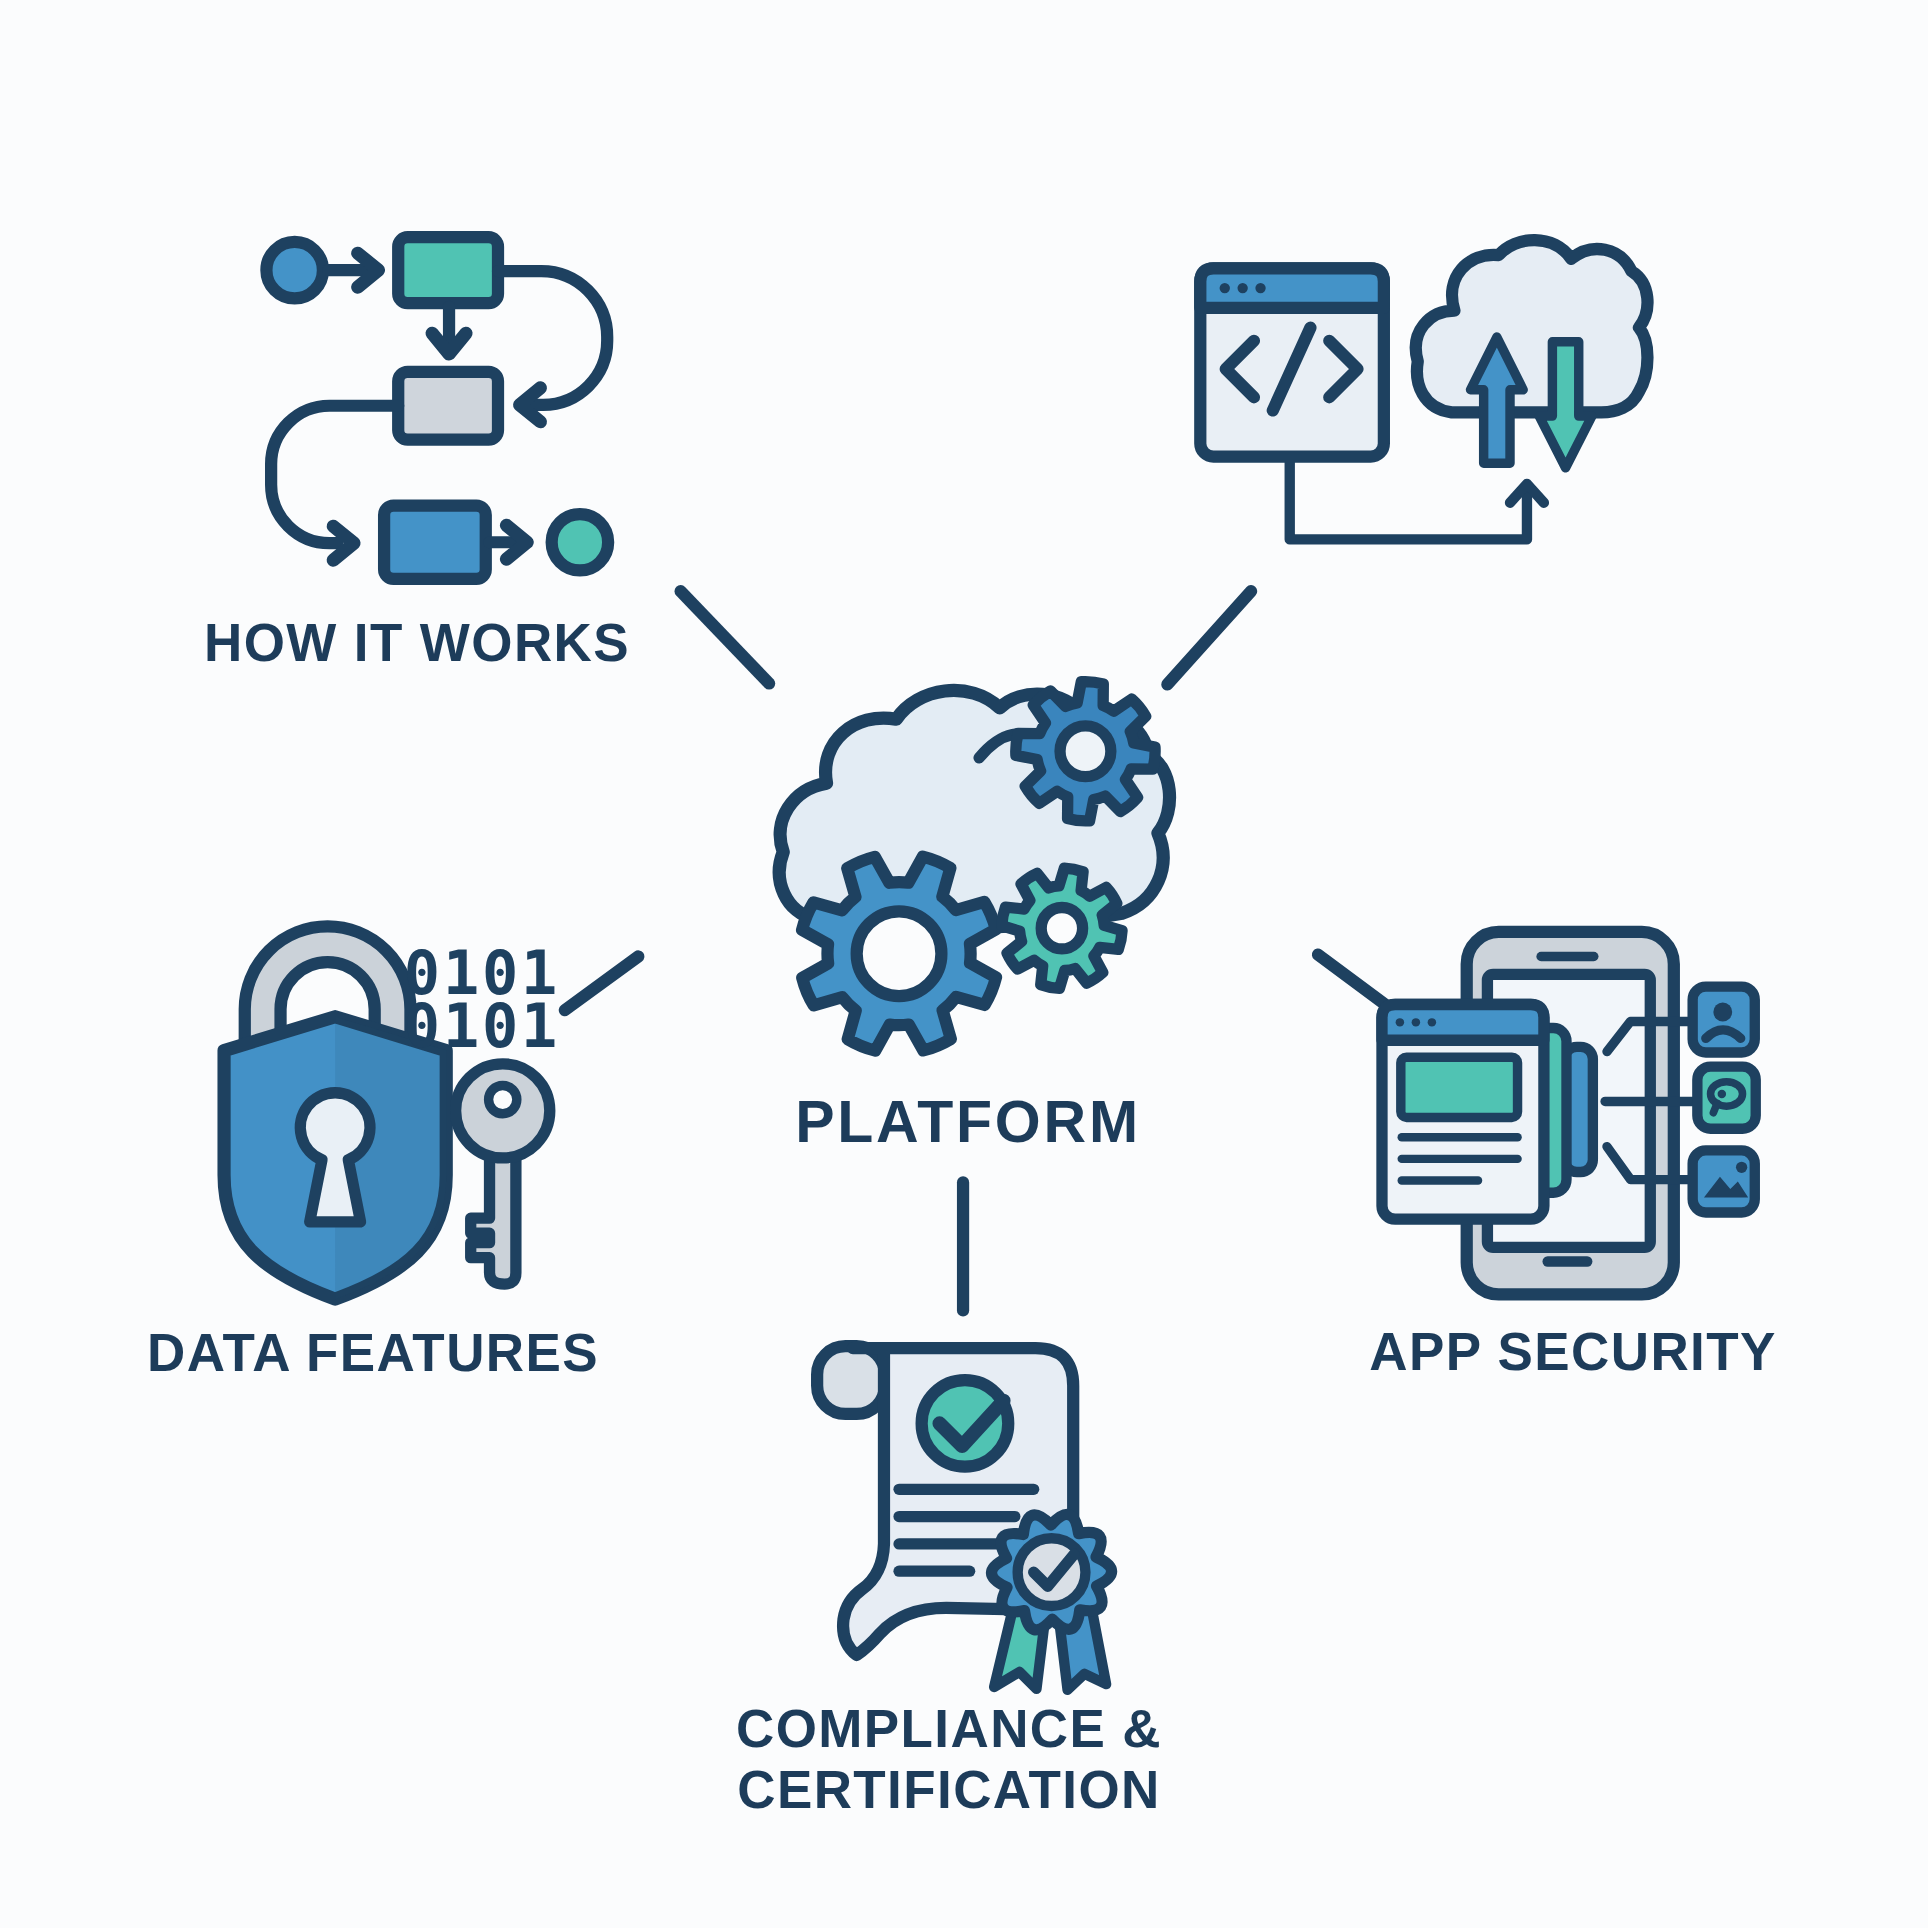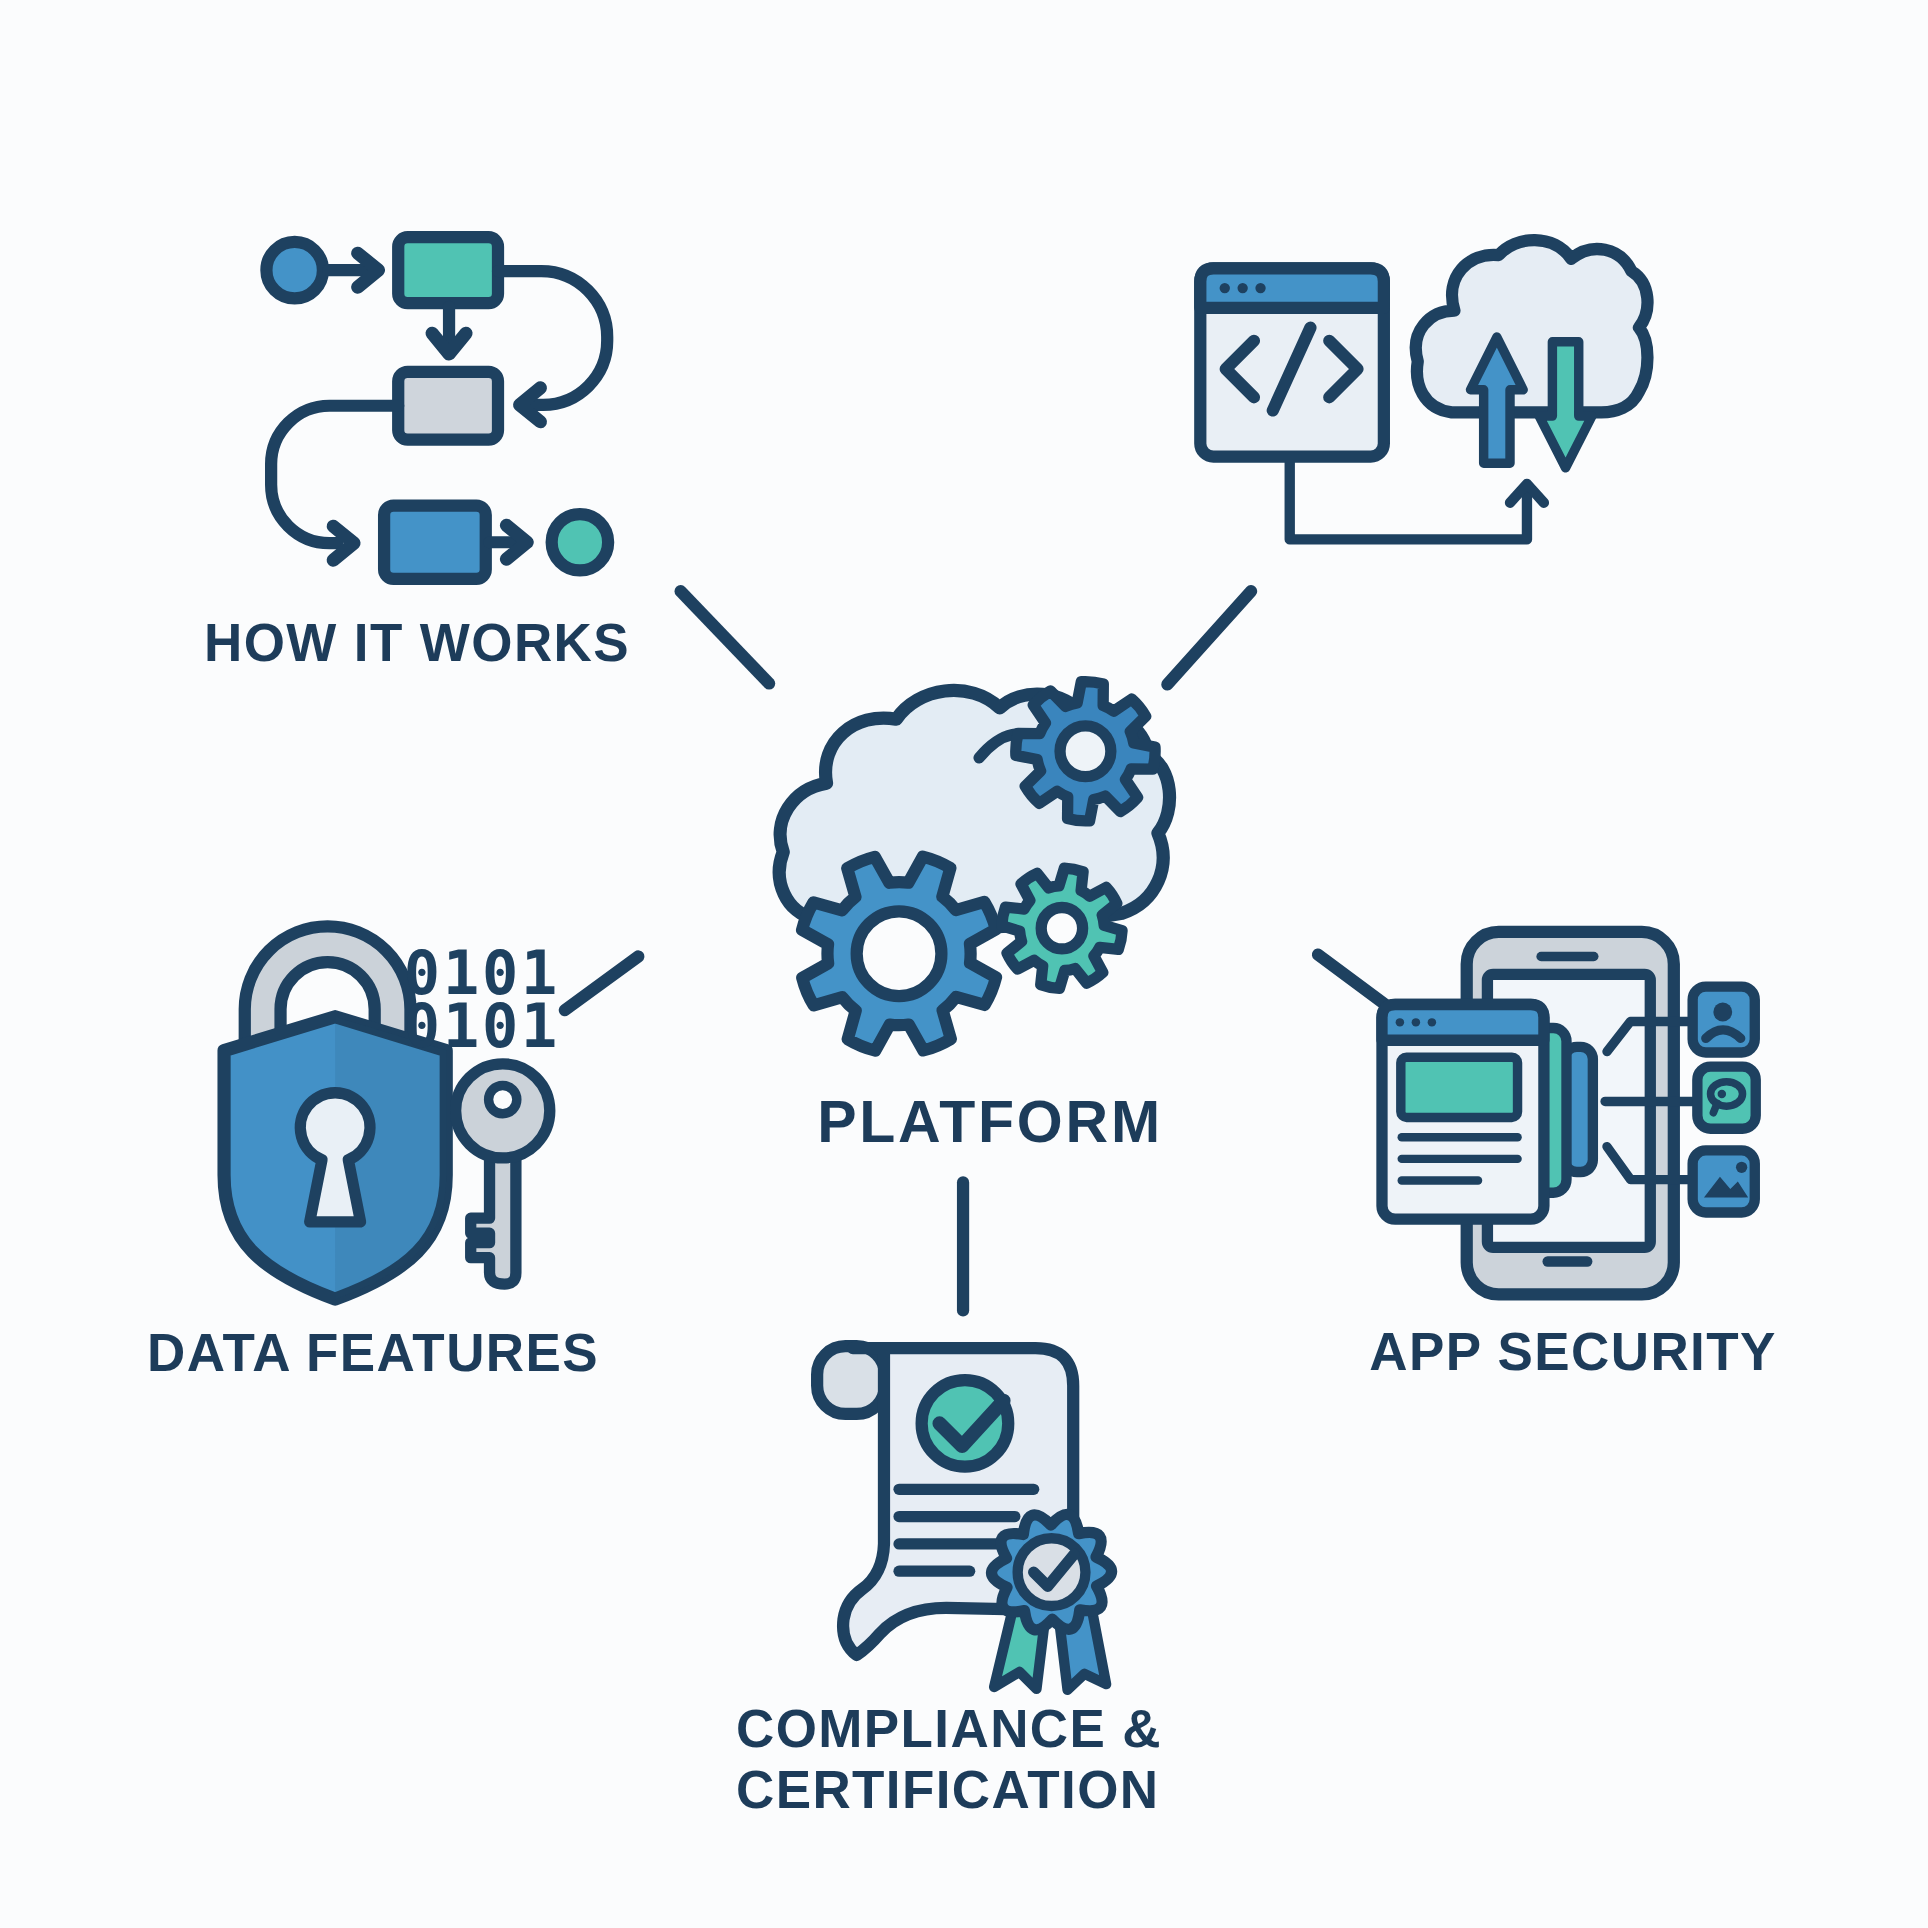--- a/index.html
+++ b/index.html
@@ -1,22 +1,22 @@
 <!DOCTYPE html>
 <html style="font-size:15px"><head>
 <meta charset="utf-8">
 <style>
   html,body{margin:0;padding:0;background:#fbfcfd;}
   #canvas{position:relative;width:1928px;height:1928px;background:#fbfcfd;overflow:hidden;
           font-family:"Liberation Sans",sans-serif;}
   #artwork{position:absolute;left:0;top:0;}
   .label{position:absolute;font-weight:bold;color:#1d3c5a;font-size:53px;letter-spacing:1.4px;
          line-height:1.16;white-space:nowrap;}
-  .label.center{transform:translateX(-50%);}
-  .label.big{font-size:59px;letter-spacing:2.8px;margin-left:22px;}
+  .label.center{transform:translateX(-50%);text-align:center;}
+  .label.big{font-size:59px;letter-spacing:2.8px;}
   svg *{vector-effect:none;}
 </style>
 </head>
 <body>
 
 <div id="canvas">
 
 <svg id="artwork" width="1928" height="1928" viewBox="0 0 2048 2048">
   <g stroke-linecap="round" stroke-linejoin="round" fill="none">
 

